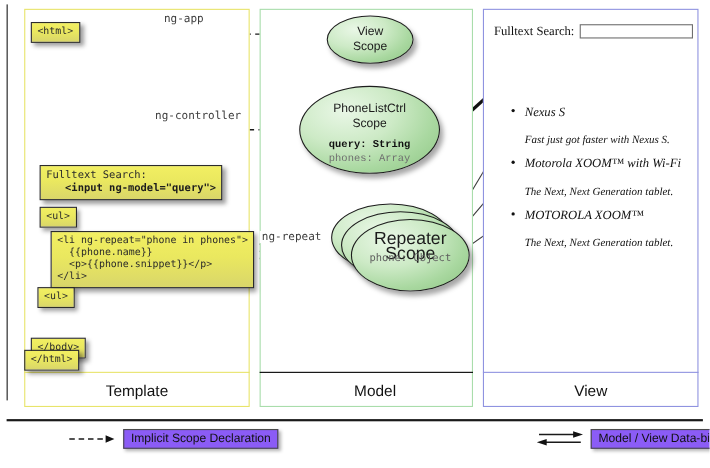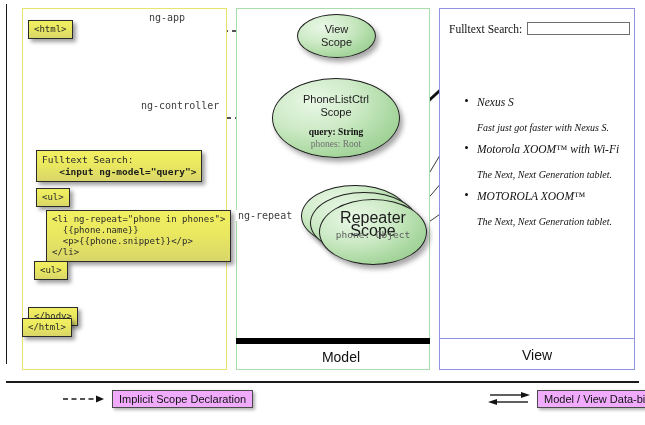--- a/index.html
+++ b/index.html
@@ -16,21 +16,21 @@
   .panel-label{
     position:absolute;left:0;right:0;bottom:0;height:32px;
     display:flex;align-items:center;justify-content:center;
     font-size:14px;color:#111;box-sizing:border-box;
   }
   #panel-template{left:22px;top:8px;width:205px;height:362px;}
   #panel-template .panel-body{border-color:#e8e46a;}
   #panel-template .panel-label{border-top:1px solid #e8e46a;}
   #panel-model{left:236px;top:8px;width:194px;height:362px;}
   #panel-model .panel-body{border-color:#a9ddab;}
-  #panel-model .panel-label{border-top:6px solid #000000;padding-left:16px;}
+  #panel-model .panel-label{border-top:1px solid #000000;padding-left:16px;}
   #panel-view{left:439px;top:8px;width:196px;height:362px;}
   #panel-view .panel-body{border-color:#8f93e0;}
   #panel-view .panel-label{border-top:1px solid #8f93e0;}
 
   
   #left-rule{position:absolute;left:6px;top:4px;width:1px;height:360px;background:#1a1a1a;}
 
   
   .codebox{
     position:absolute;
@@ -63,21 +63,21 @@
   .ellipse .etext{
     position:absolute;left:0;right:0;text-align:center;
     font-family:"Liberation Sans",sans-serif;color:#1b1b1b;
   }
   #root-scope{left:297px;top:14px;width:79px;height:44px;}
   #root-scope .etext{top:8px;font-size:11px;line-height:13px;}
 
   #ctrl-scope{left:272px;top:78px;width:128px;height:80px;}
   #ctrl-scope .etext.title{top:14px;font-size:11px;line-height:13px;}
   #ctrl-scope .etext.props{
-    top:47px;font-family:Liberation Serif, serif;
+    top:47px;font-family:Liberation Mono, monospace;
     font-size:9.5px;line-height:12px;
   }
   #ctrl-scope .etext.props .k{font-weight:bold;color:#111;}
   #ctrl-scope .etext.props .d{color:#6f6f6f;}
 
   
   #rep-back2{left:301px;top:185px;width:108px;height:62px;}
   #rep-back1{left:310px;top:192px;width:108px;height:62px;}
   #rep-front{left:319px;top:199px;width:108px;height:66px;}
   #rep-front .etext.title{top:11px;font-size:16px;line-height:13px;}
@@ -110,21 +110,21 @@
     font-size:10px;color:#3d3d3d;background:#fff;padding:0 2px;white-space:nowrap;
   }
   #lbl-ngapp{left:147px;top:12px;}
   #lbl-ngcontroller{left:139px;top:100px;}
   #lbl-ngrepeat{left:236px;top:210px;}
 
   
   #legend-rule{position:absolute;left:6px;top:381px;width:633px;height:2px;background:#1a1a1a;}
   .legend-item{position:absolute;top:390px;display:flex;align-items:center;}
   .legend-box{
-    border:1px solid #4a4a4a;background:#f0abfc;
+    border:1px solid #4a4a4a;background:#8b5cf6;
     box-shadow:2px 2px 3px rgba(0,0,0,.3);
     font-size:11px;color:#111;padding:2px 6px;white-space:nowrap;
   }
   #legend-0{left:62px;}
   #legend-1{left:287px;}
   #legend-2{left:487px;}
   .legend-art{margin-right:6px;}
 </style>
 </head>
 <body>
@@ -162,20 +162,21 @@
 
     <path d="M512,25 L392,134" stroke="#111111" stroke-width="3" fill="none" marker-end="url(#ar-blk)"></path>
 
     <path d="M388,242 L476,95" stroke="#3a3a3a" stroke-width="1" fill="none" marker-end="url(#ar-blk-sm)"></path>
     <path d="M386,248 L476,142" stroke="#3a3a3a" stroke-width="1" fill="none" marker-end="url(#ar-blk-sm)"></path>
     <path d="M383,254 L476,189" stroke="#3a3a3a" stroke-width="1" fill="none" marker-end="url(#ar-blk-sm)"></path>
   </svg>
 
   <div class="panel" id="panel-template">
     <div class="panel-body"></div>
+    <div class="panel-label">Template</div>
   </div>
 
   <div class="panel" id="panel-model">
     <div class="panel-body"></div>
     <div class="panel-label">Model</div>
   </div>
 
   <div class="panel" id="panel-view">
     <div class="panel-body"></div>
     <div class="panel-label">View</div>
@@ -193,21 +194,21 @@
   <div class="codebox" id="box-ul2">&lt;ul&gt;</div>
   <div class="codebox" id="box-bodyend">&lt;/body&gt;</div>
   <div class="codebox" id="box-htmlend">&lt;/html&gt;</div>
 
   <div class="ellipse" id="root-scope">
     <div class="etext"><span>View</span><br><span>Scope</span></div>
   </div>
 
   <div class="ellipse" id="ctrl-scope">
     <div class="etext title"><span>PhoneListCtrl</span><br><span>Scope</span></div>
-    <div class="etext props"><span class="k">query: String</span><br><span class="d">phones: Root</span></div>
+    <div class="etext props"><span class="k">query: String</span><br><span class="d">phones: Array</span></div>
   </div>
 
   <div class="ellipse" id="rep-back2"></div>
   <div class="ellipse" id="rep-back1"></div>
   <div class="ellipse" id="rep-front">
     <div class="etext title"><span>Repeater</span><br><span>Scope</span></div>
     <div class="etext props">phone: Object</div>
   </div>
 
   <div id="view-inner">

